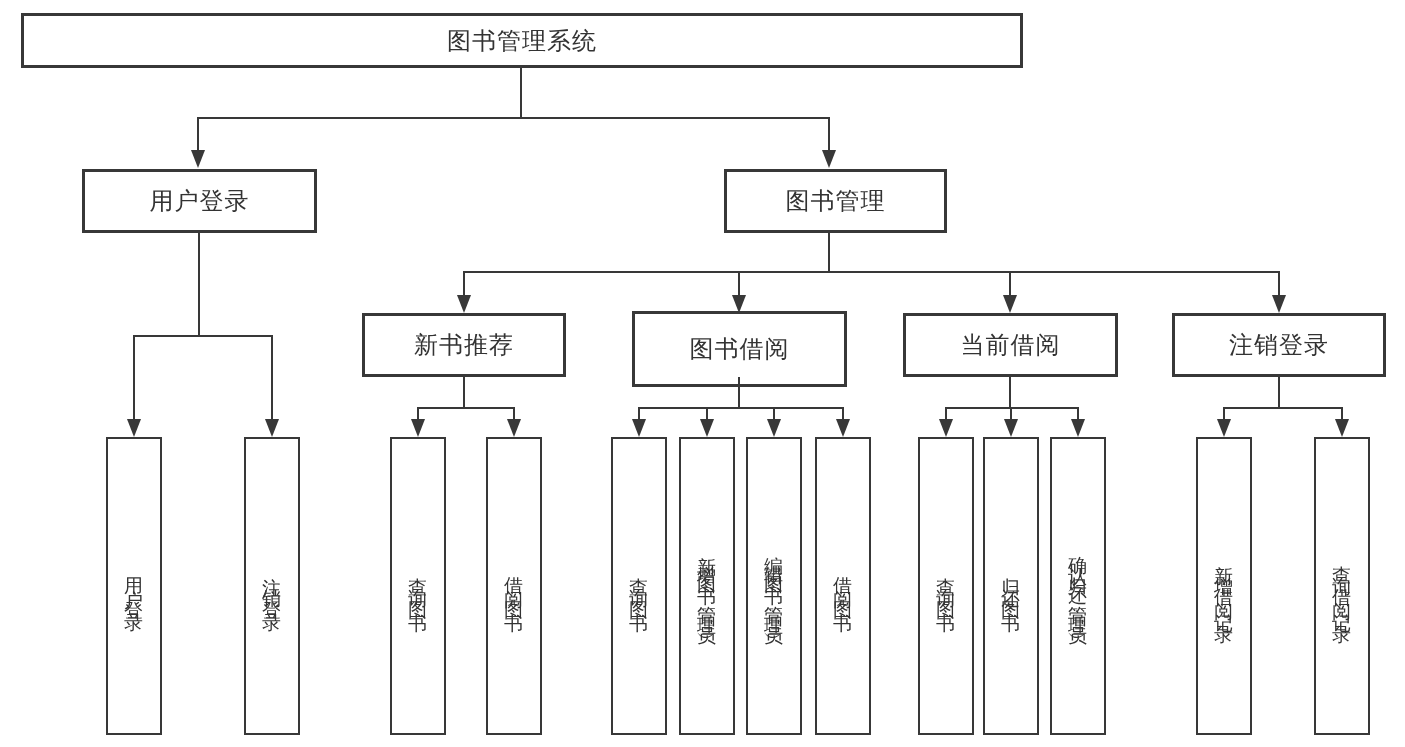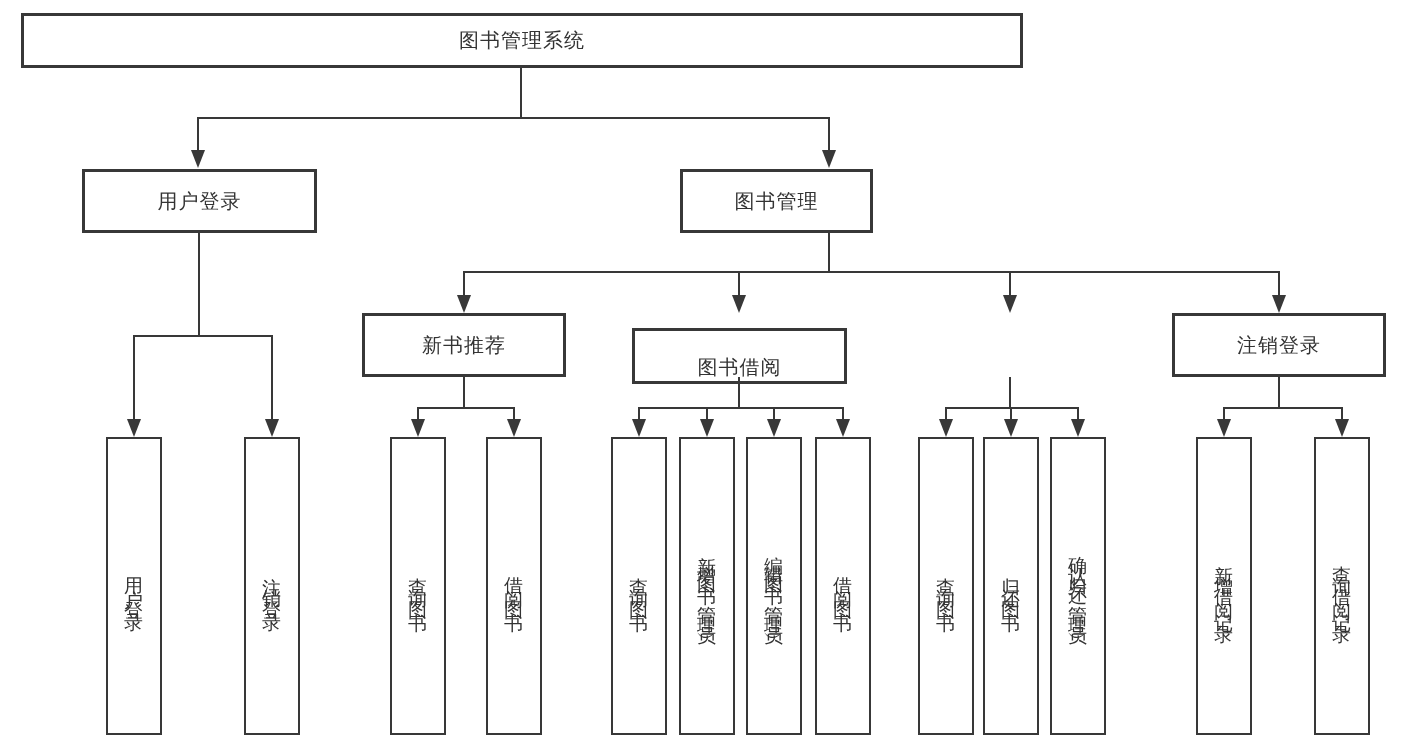--- a/index.html
+++ b/index.html
@@ -12,21 +12,21 @@
   }
   .box{
     position:absolute;
     box-sizing:border-box;
     border:3px solid #383838;
     background:#ffffff;
     display:flex;
     align-items:center;
     justify-content:center;
     color:#333333;
-    font-size:20px;
+    font-size:24px;
     letter-spacing:1px;
   }
   .leaf{
     border-width:2px;
     font-size:19px;
   }
   .leaf .vtext{
     writing-mode:vertical-rl;
     text-orientation:mixed;
     letter-spacing:12px;
@@ -63,21 +63,21 @@
   <div class="vl" style="left:520px;top:68px;height:50px;"></div>
   <div class="hl" style="left:197px;top:117px;width:633px;"></div>
   <div class="vl" style="left:197px;top:117px;height:34px;"></div>
   <div class="arrow" style="left:191px;top:150px;"></div>
   <div class="vl" style="left:828px;top:117px;height:34px;"></div>
   <div class="arrow" style="left:822px;top:150px;"></div>
 
   <div class="box" style="left:82px;top:169px;width:235px;height:64px;">
     <span>用户登录</span>
   </div>
-  <div class="box" style="left:680px;top:169px;width:193px;height:64px;">
+  <div class="box" style="left:724px;top:169px;width:223px;height:64px;">
     <span>图书管理</span>
   </div>
 
   <div class="vl" style="left:198px;top:233px;height:103px;"></div>
   <div class="hl" style="left:133px;top:335px;width:140px;"></div>
   <div class="vl" style="left:133px;top:335px;height:85px;"></div>
   <div class="arrow" style="left:127px;top:419px;"></div>
   <div class="vl" style="left:271px;top:335px;height:85px;"></div>
   <div class="arrow" style="left:265px;top:419px;"></div>
 
@@ -88,22 +88,25 @@
   <div class="vl" style="left:738px;top:271px;height:25px;"></div>
   <div class="arrow" style="left:732px;top:295px;"></div>
   <div class="vl" style="left:1009px;top:271px;height:25px;"></div>
   <div class="arrow" style="left:1003px;top:295px;"></div>
   <div class="vl" style="left:1278px;top:271px;height:25px;"></div>
   <div class="arrow" style="left:1272px;top:295px;"></div>
 
   <div class="box" style="left:362px;top:313px;width:204px;height:64px;">
     <span>新书推荐</span>
   </div>
-  <div class="box" style="left:632px;top:328px;width:215px;height:56px;align-items:flex-end;">
+  <div class="box" style="left:632px;top:311px;width:215px;height:76px;">
     <span>图书借阅</span>
+  </div>
+  <div class="box" style="left:903px;top:313px;width:215px;height:64px;">
+    <span>当前借阅</span>
   </div>
   <div class="box" style="left:1172px;top:313px;width:214px;height:64px;">
     <span>注销登录</span>
   </div>
 
   <div class="vl" style="left:463px;top:377px;height:31px;"></div>
   <div class="hl" style="left:417px;top:407px;width:98px;"></div>
   <div class="vl" style="left:417px;top:407px;height:13px;"></div>
   <div class="arrow" style="left:411px;top:419px;"></div>
   <div class="vl" style="left:513px;top:407px;height:13px;"></div>

